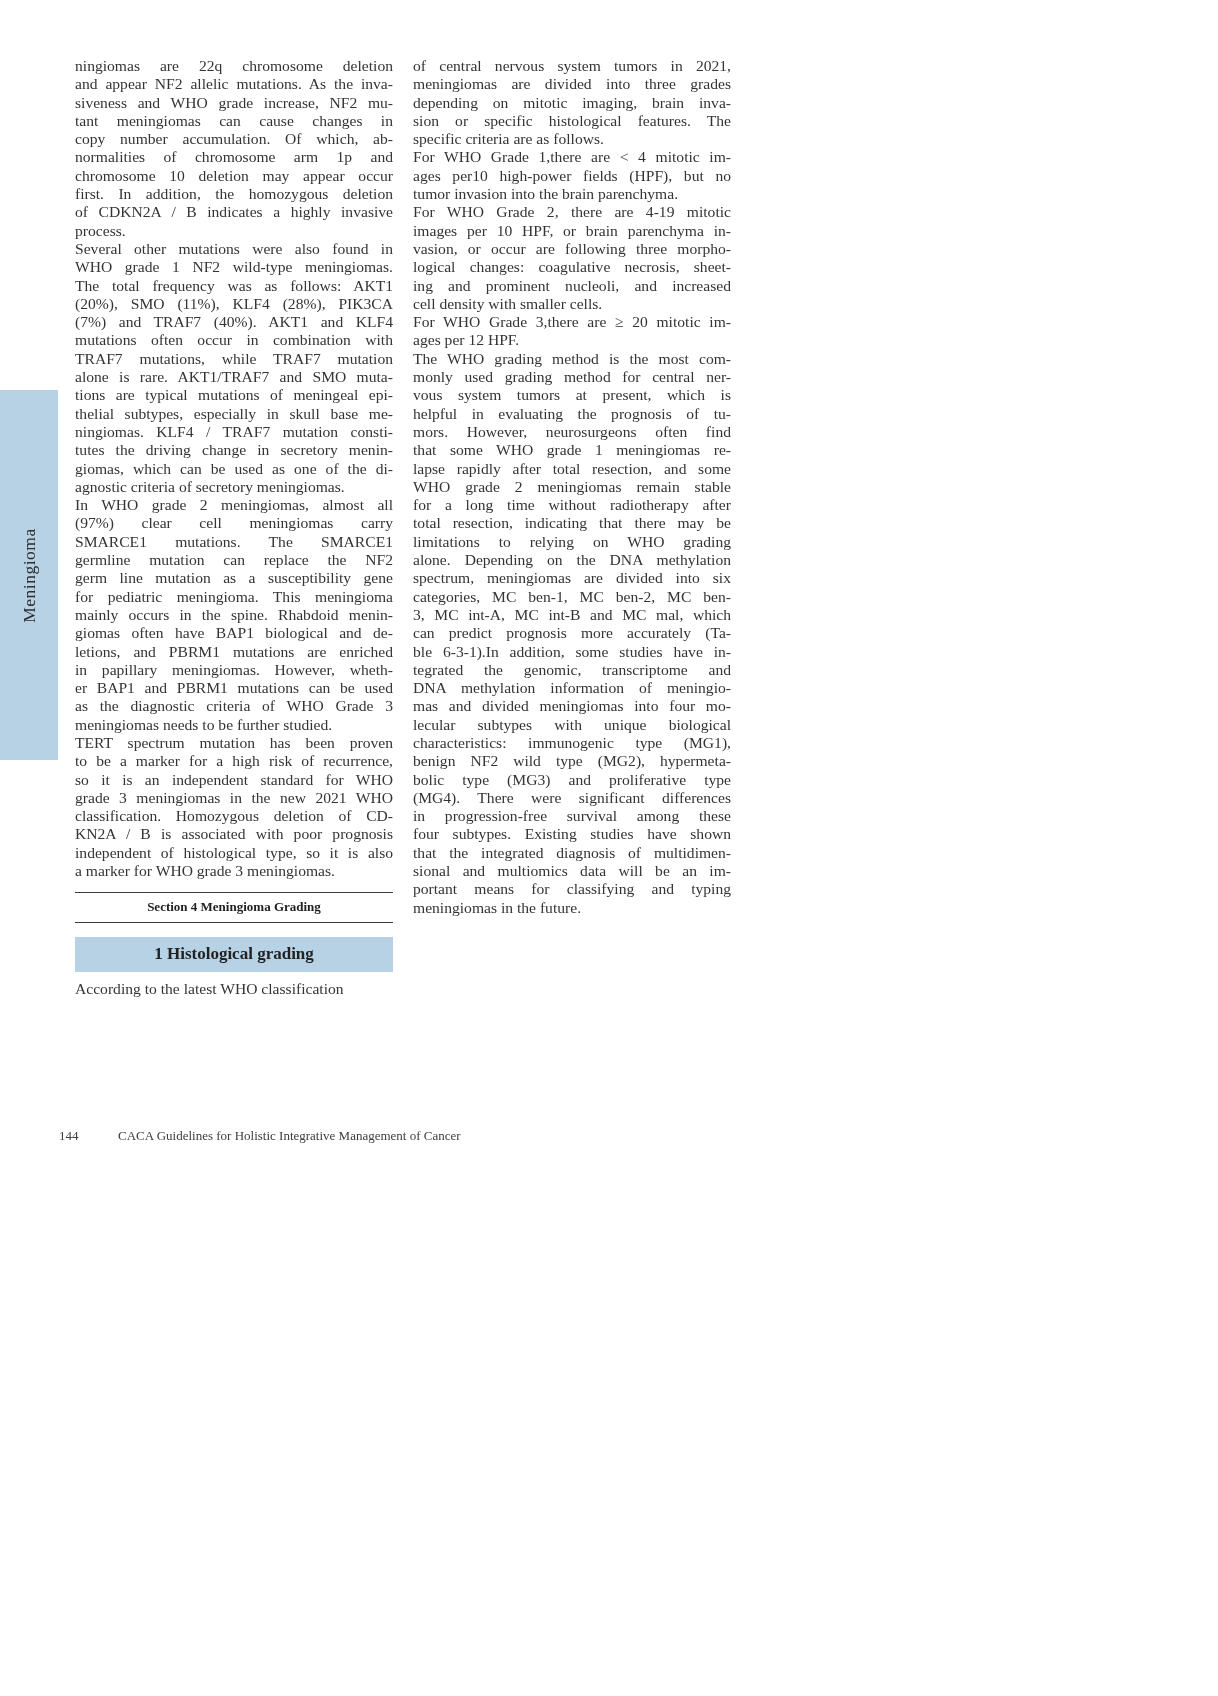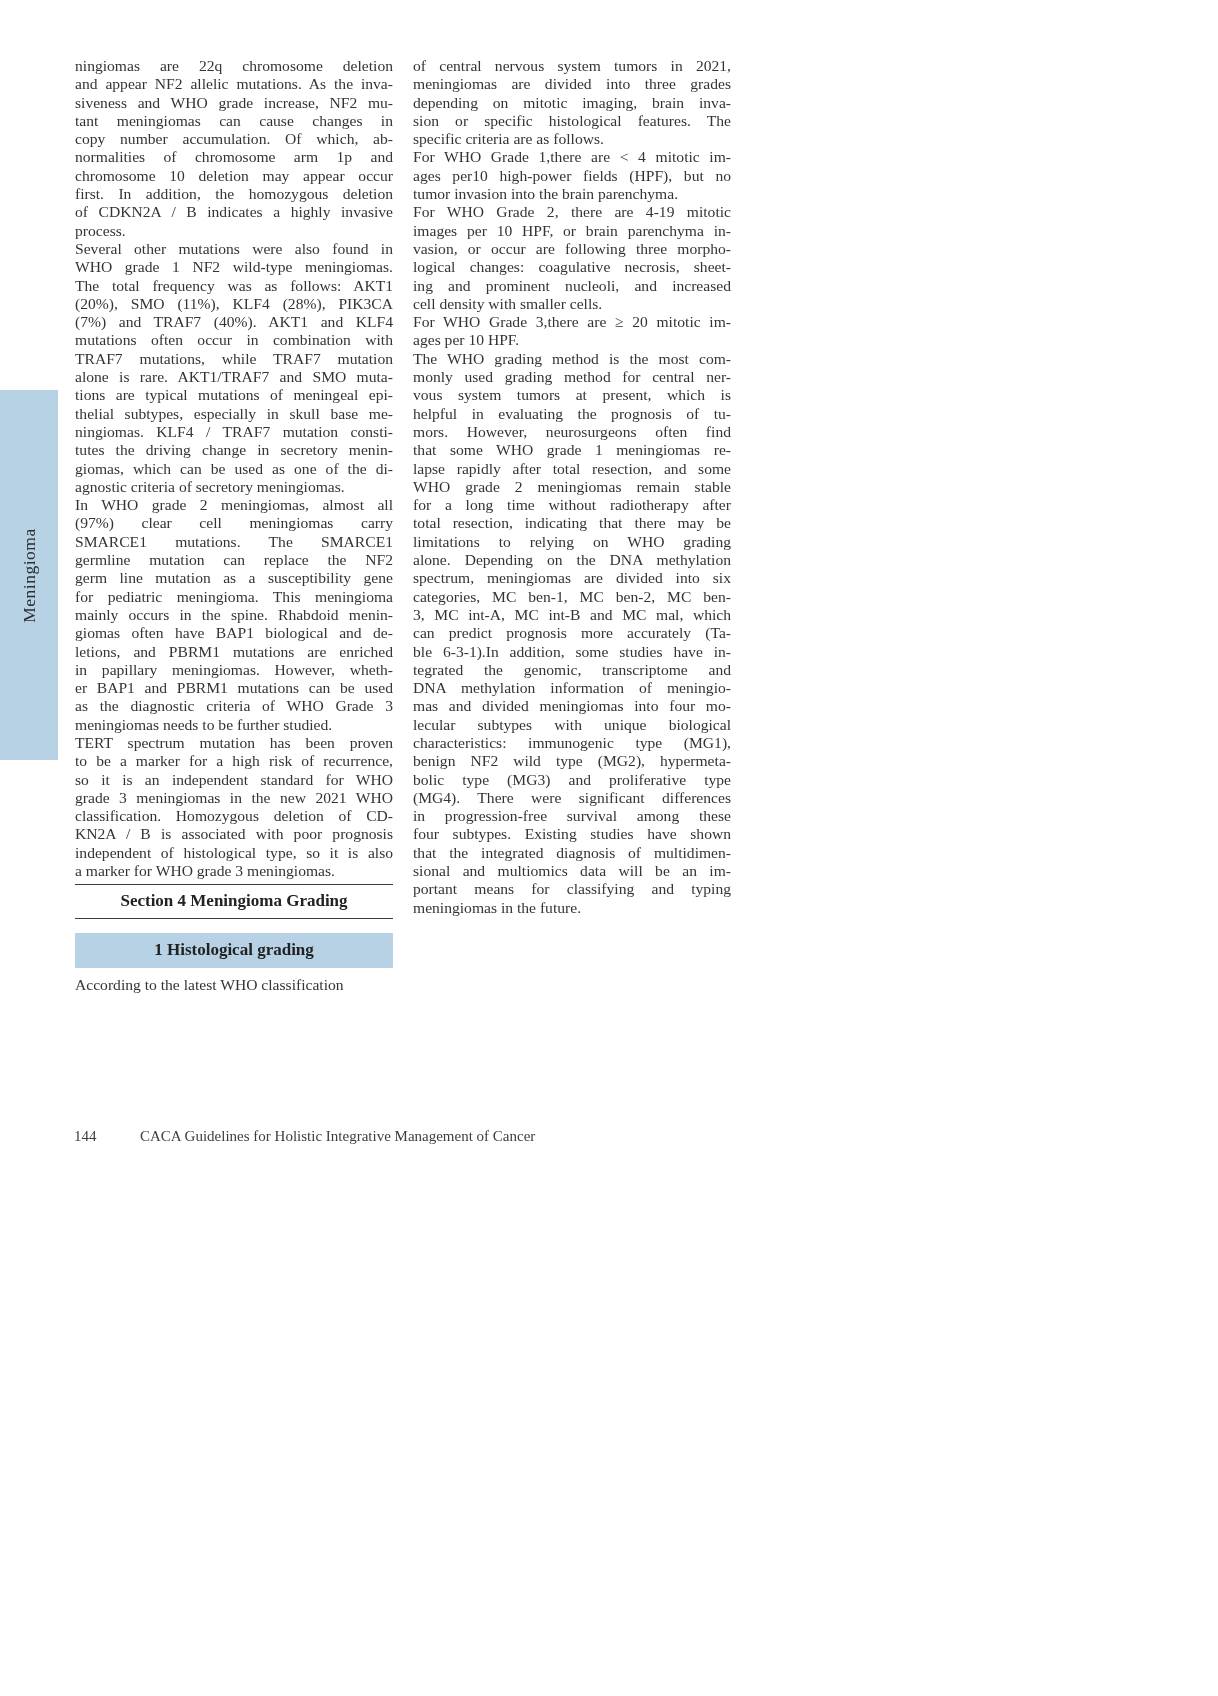--- a/index.html
+++ b/index.html
@@ -24,39 +24,39 @@
   .col-left{left:75px;}
   .col-right{left:413px;}
   .para{margin:0;}
   .line{
     font-size:15.6px;line-height:18.3px;color:#343434;
     text-align:left;white-space:normal;
   }
   .line.j{text-align:justify;text-align-last:justify;}
   
   .rule-heading{
-    margin-top:4px;border-top:1.6px solid #3c3c3c;border-bottom:1.6px solid #3c3c3c;
+    margin-top:12px;border-top:1.6px solid #3c3c3c;border-bottom:1.6px solid #3c3c3c;
     padding:6px 2px 7px 2px;text-align:center;
-    font-weight:bold;font-size:17px;color:#222;
+    font-weight:bold;font-size:13px;color:#222;
   }
   
   .box-heading{
     margin-top:22px;background:var(--accent,#b7d2e5);
     padding:7px 4px 8px 4px;text-align:center;
     font-weight:bold;font-size:17px;color:#222;
   }
   .box-heading + .para{margin-top:8px;}
   .rule-heading + .box-heading{margin-top:14px;}
   
   .footer{
-    position:absolute;left:74px;top:1128px;width:700px;
-    font-size:15px;color:#3d3d3d;display:flex;align-items:flex-end;
+    position:absolute;left:59px;top:1128px;width:700px;
+    font-size:13px;color:#3d3d3d;display:flex;align-items:flex-end;
   }
   .footer .pgnum{width:58px;}
-  .footer .booktitle{margin-left:8px;}
+  .footer .booktitle{margin-left:1px;}
 </style>
 </head>
 <body>
 
 <div class="page">
 
   <div class="side-tab">
     <span class="vtext">Meningioma</span>
   </div>
 
@@ -137,21 +137,21 @@
       <div class="para">
         <div class="line j">For WHO Grade 2, there are 4-19 mitotic</div>
         <div class="line j">images per 10 HPF, or brain parenchyma in-</div>
         <div class="line j">vasion, or occur are following three morpho-</div>
         <div class="line j">logical changes: coagulative necrosis, sheet-</div>
         <div class="line j">ing and prominent nucleoli, and increased</div>
         <div class="line">cell density with smaller cells.</div>
       </div>
       <div class="para">
         <div class="line j">For WHO Grade 3,there are ≥ 20 mitotic im-</div>
-        <div class="line">ages per 10 HPF.</div>
+        <div class="line">ages per 12 HPF.</div>
       </div>
       <div class="para">
         <div class="line j">The WHO grading method is the most com-</div>
         <div class="line j">monly used grading method for central ner-</div>
         <div class="line j">vous system tumors at present, which is</div>
         <div class="line j">helpful in evaluating the prognosis of tu-</div>
         <div class="line j">mors. However, neurosurgeons often find</div>
         <div class="line j">that some WHO grade 1 meningiomas re-</div>
         <div class="line j">lapse rapidly after total resection, and some</div>
         <div class="line j">WHO grade 2 meningiomas remain stable</div>

